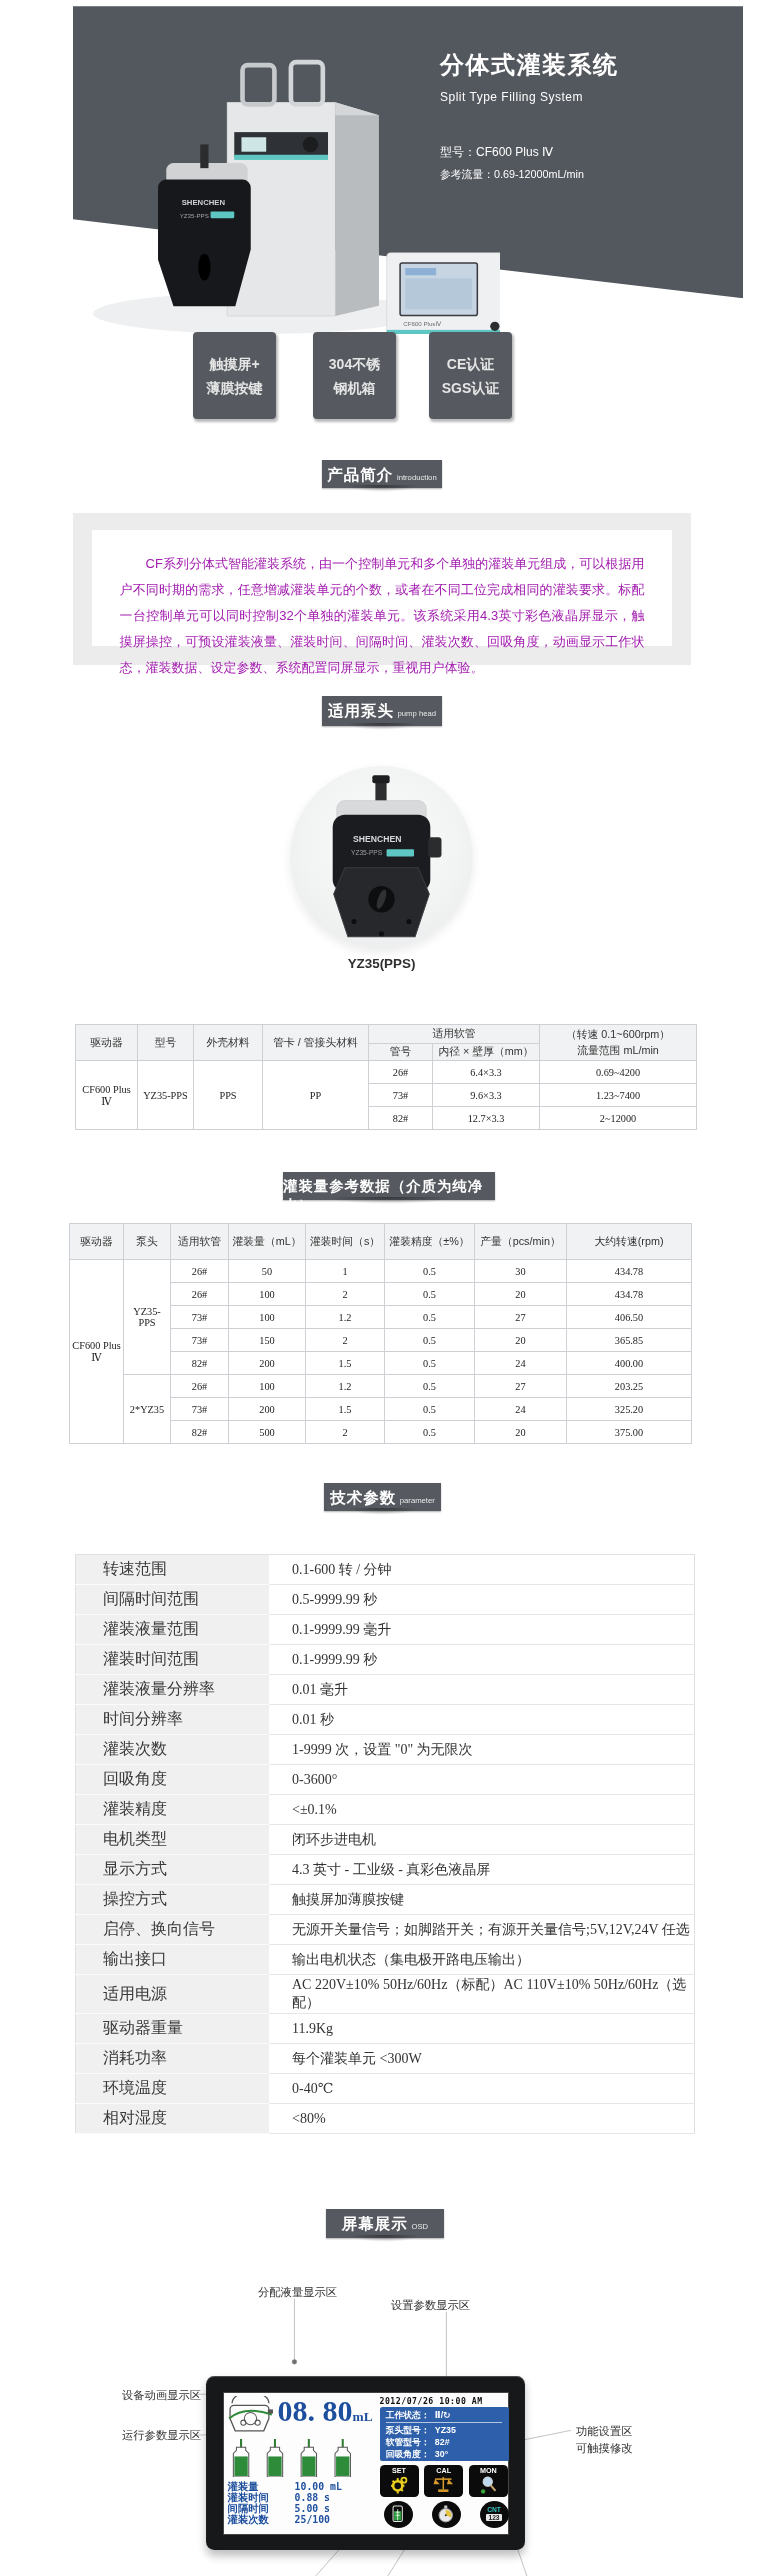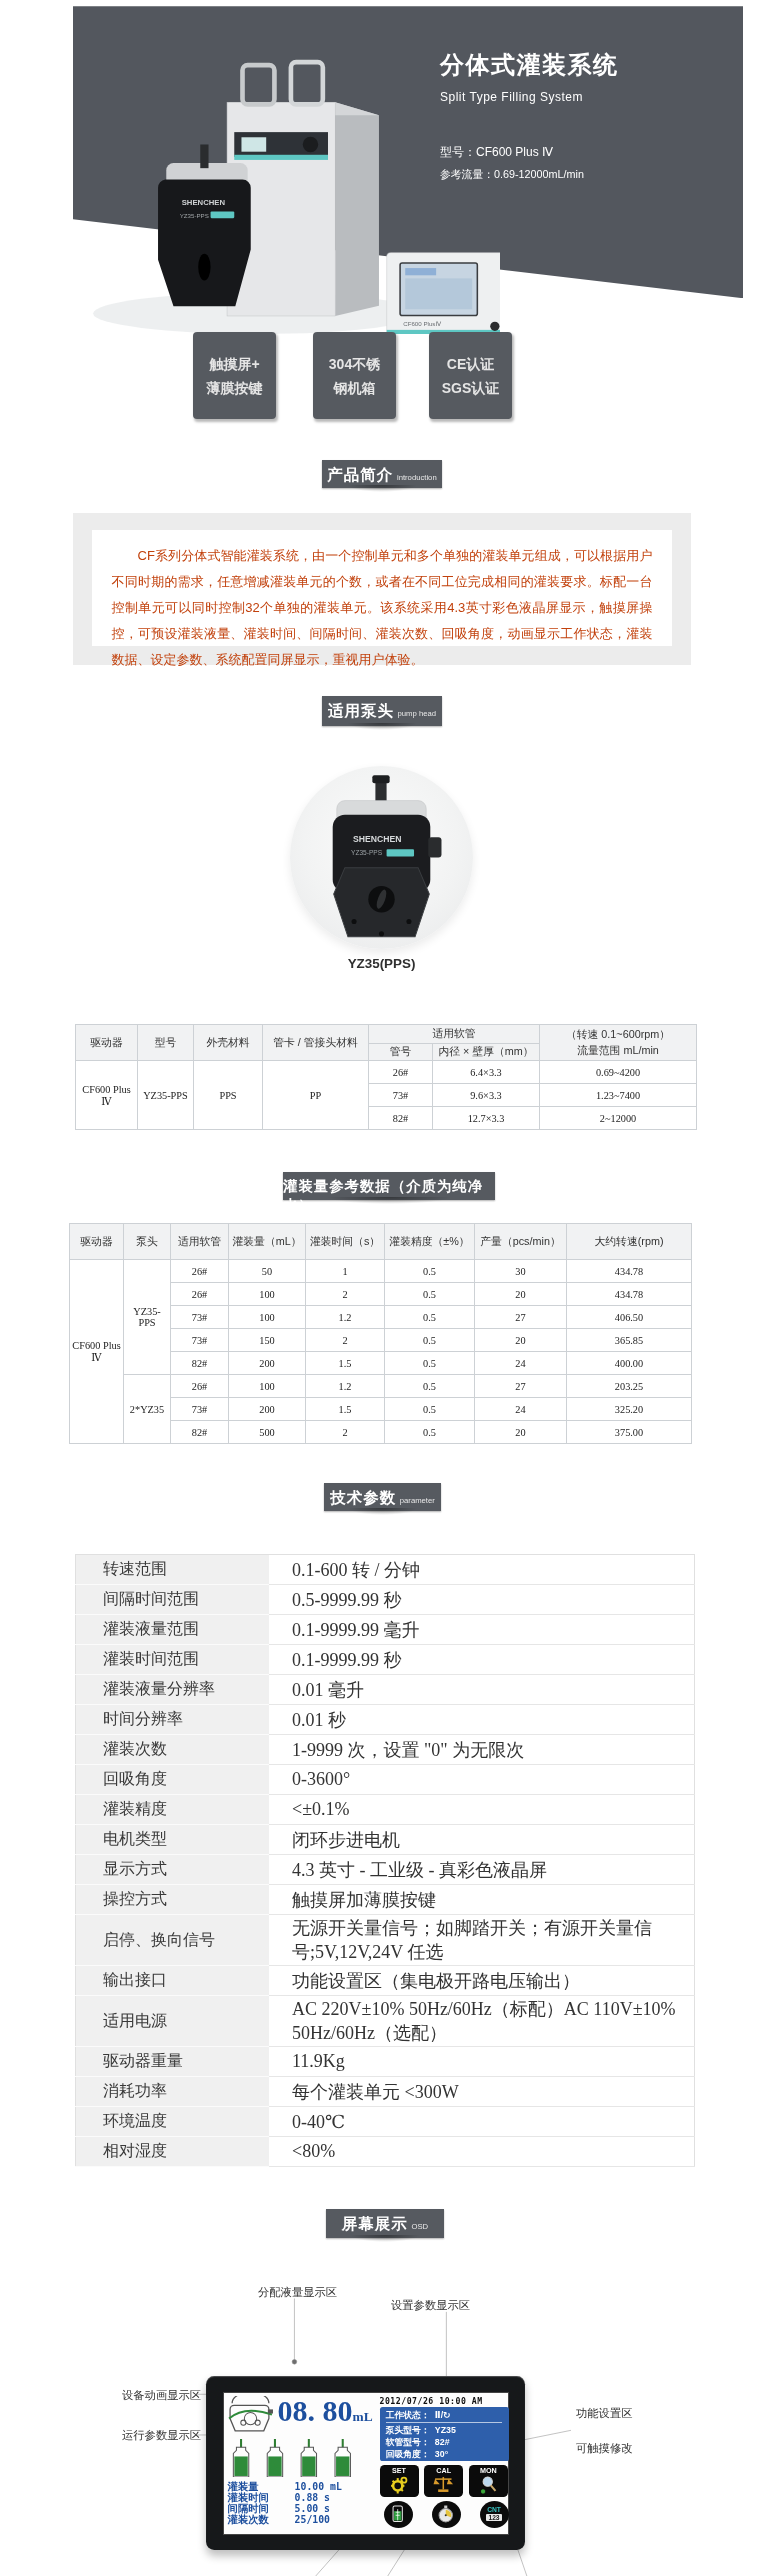--- a/index.html
+++ b/index.html
@@ -25,21 +25,21 @@
   .sec-badge{background:#565a60;color:#fff;display:flex;align-items:baseline;justify-content:center;
         gap:3.6px;box-shadow:0 1px 1.5px rgba(0,0,0,.3);padding-top:5.2px;box-sizing:border-box;}
   .sec-badge .zh{font-size:15.5px;font-weight:700;letter-spacing:1px;}
   .sec-badge .en{font-size:7.7px;color:#e9e9e9;}
   .sec-badge::after{content:"";position:absolute;left:8%;right:8%;bottom:-7.2px;height:10.3px;
         background:radial-gradient(ellipse 50% 100% at 50% 0,rgba(0,0,0,.38),transparent 70%);}
 
   
   #intro-box{left:73px;top:513px;width:618px;height:152px;background:#ececec;}
   #intro-inner{left:19px;top:16.5px;width:580px;height:116px;background:#fff;box-sizing:border-box;padding:13.4px 19.6px;}
-  #intro-inner p{margin:0;font-size:13px;line-height:26px;color:#c2410c;text-align:justify;text-indent:2em;font-weight:500;}
+  #intro-inner p{margin:8px;font-size:13px;line-height:26px;color:#a21caf;text-align:justify;text-indent:2em;font-weight:500;}
 
   
   #pump-circle{left:290px;top:766px;width:183px;height:183px;border-radius:50%;
         background:radial-gradient(circle at 50% 42%,#fbfbfb 0%,#f2f3f3 55%,#e7e8e9 100%);
         box-shadow:0 4.1px 9.3px rgba(0,0,0,.08);}
   #pump-caption{left:290px;top:956px;width:183px;text-align:center;font-size:13.4px;font-weight:700;color:#2f2f2f;}
 
   
   table{border-collapse:collapse;table-layout:fixed;}
   .spec th,.spec td{border:0.5px solid #cdd1d5;text-align:center;vertical-align:middle;padding:0 2.1px;overflow:hidden;}
@@ -50,21 +50,21 @@
   #table1 thead tr:first-child{height:18.5px;} #table1 thead tr:last-child{height:17.5px;}
   #table1 tbody tr{height:23px;}
   #table2 thead tr{height:36px;} #table2 tbody tr{height:23px;}
   .flow-h div{line-height:15.5px;}
 
   #tech-table{left:75px;top:1554px;width:620px;border:0.5px solid #e0e0e0;}
   #tech-table tr{height:30px;}
   #tech-table td{vertical-align:middle;}
   #tech-table td.k{width:165px;background:#f0f0f0;border-bottom:1px solid #fbfbfb;
         padding-left:27px;font-size:16px;color:#3a3a3a;}
-  #tech-table td.v{border-bottom:0.5px solid #e6e6e6;padding-left:23px;font-size:18px;color:#333;
+  #tech-table td.v{border-bottom:0.5px solid #e6e6e6;padding-left:23px;font-size:14px;color:#333;
         font-family:"Liberation Serif","DejaVu Serif",serif;}
 
   
   #osd-zone{left:0;top:2282px;width:765px;height:515px;}
   .callout{position:absolute;font-size:11.3px;color:#333;white-space:nowrap;}
   #osd-lines{position:absolute;left:0;top:0;pointer-events:none;}
 
   #tablet{position:absolute;left:206px;top:50px;width:319px;height:174px;background:#16181a;border-radius:8.2px;
         box-shadow:0 5.2px 8.2px rgba(0,0,0,.25), inset 0 1px 1px rgba(255,255,255,.25);margin-top:44px;}
   #screen{position:absolute;left:16.5px;top:15.5px;width:286px;height:143px;background:#fdfdfd;border:0.5px solid #444;box-sizing:border-box;}
@@ -397,21 +397,21 @@
           <td class="v">触摸屏加薄膜按键</td>
         </tr>
 
         <tr>
           <td class="k">启停、换向信号</td>
           <td class="v">无源开关量信号；如脚踏开关；有源开关量信号;5V,12V,24V 任选</td>
         </tr>
 
         <tr>
           <td class="k">输出接口</td>
-          <td class="v">功能设置区（集电极开路电压输出）</td>
+          <td class="v">输出电机状态（集电极开路电压输出）</td>
         </tr>
 
         <tr>
           <td class="k">适用电源</td>
           <td class="v">AC 220V±10% 50Hz/60Hz（标配）AC 110V±10% 50Hz/60Hz（选配）</td>
         </tr>
 
 
         <tr>
           <td class="k">驱动器重量</td>
@@ -456,21 +456,21 @@
         <line x1="771" y1="392" x2="520" y2="675"></line>
         <line x1="866" y1="392" x2="705" y2="645"></line>
         <line x1="961" y1="392" x2="1058" y2="675"></line>
       </g>
     </svg>
 
     <div class="callout" style="left:258px;top:2.6px;">分配液量显示区</div>
     <div class="callout" style="left:391px;top:16px;">设置参数显示区</div>
     <div class="callout" style="left:122px;top:106px;">设备动画显示区</div>
     <div class="callout" style="left:122px;top:146px;">运行参数显示区</div>
-    <div class="callout" style="left:576px;top:124px;">功能设置区</div>
+    <div class="callout" style="left:576px;top:142px;">功能设置区</div>
     <div class="callout" style="left:576px;top:159px;">可触摸修改</div>
 
     <div id="tablet">
       <div id="screen">
 
         <svg style="position:absolute;left:3.1px;top:3.1px;" width="47" height="37" viewBox="0 0 92 72">
           <path d="M14,18 h60 a8,8 0 0 1 8,8 v18 l-10,24 h-56 l-10,-24 v-18 a8,8 0 0 1 8,-8z" fill="none" stroke="#555" stroke-width="2.5"></path>
           <path d="M10,14 a36,22 0 0 1 72,0" fill="none" stroke="#555" stroke-width="2.5"></path>
           <path d="M4,44 q30,-26 84,-8" fill="none" stroke="#2e8b3a" stroke-width="4"></path>
           <circle cx="46" cy="44" r="12" fill="none" stroke="#555" stroke-width="2"></circle>

